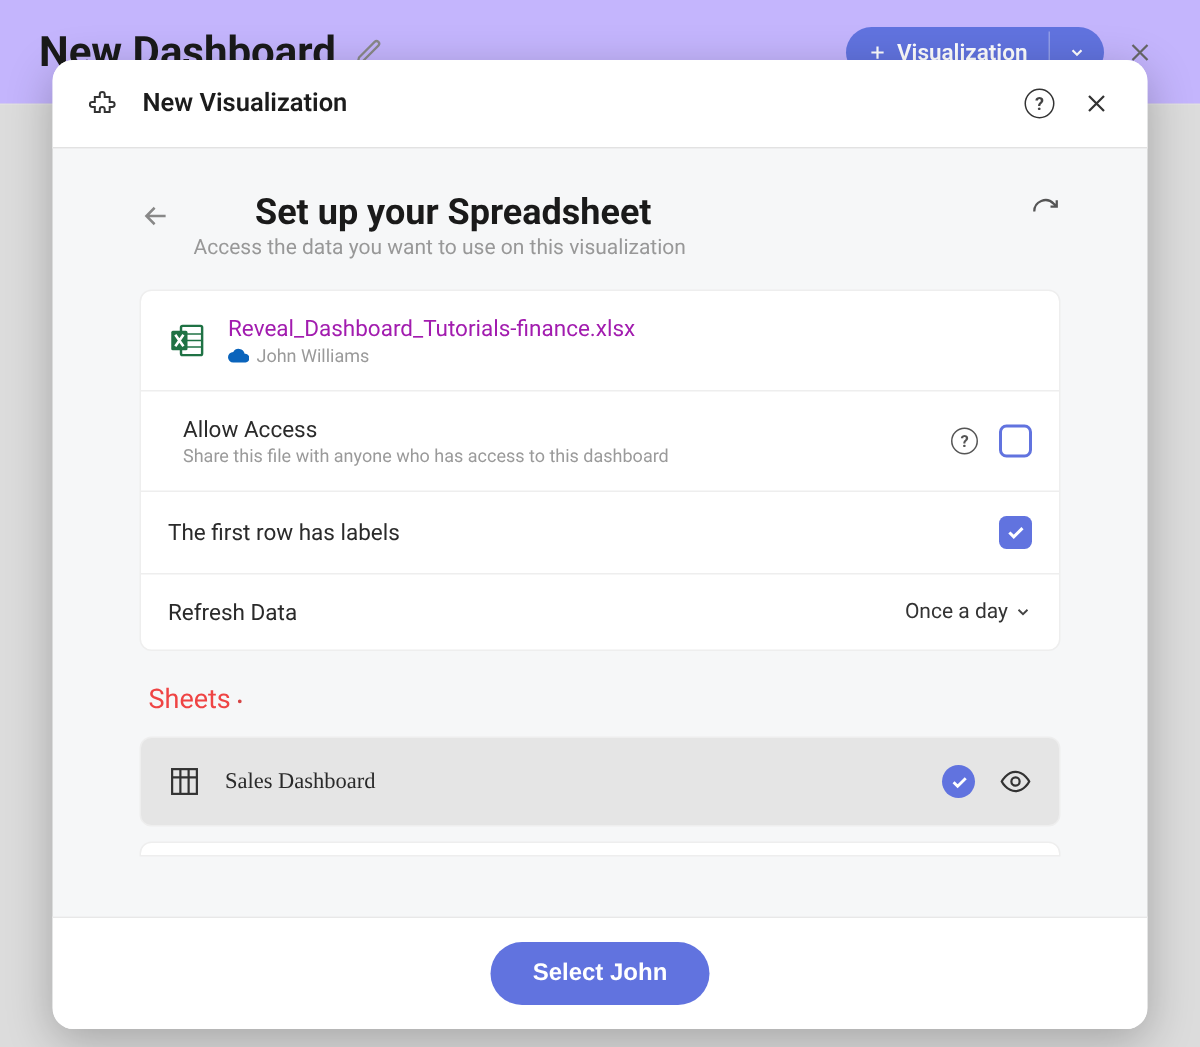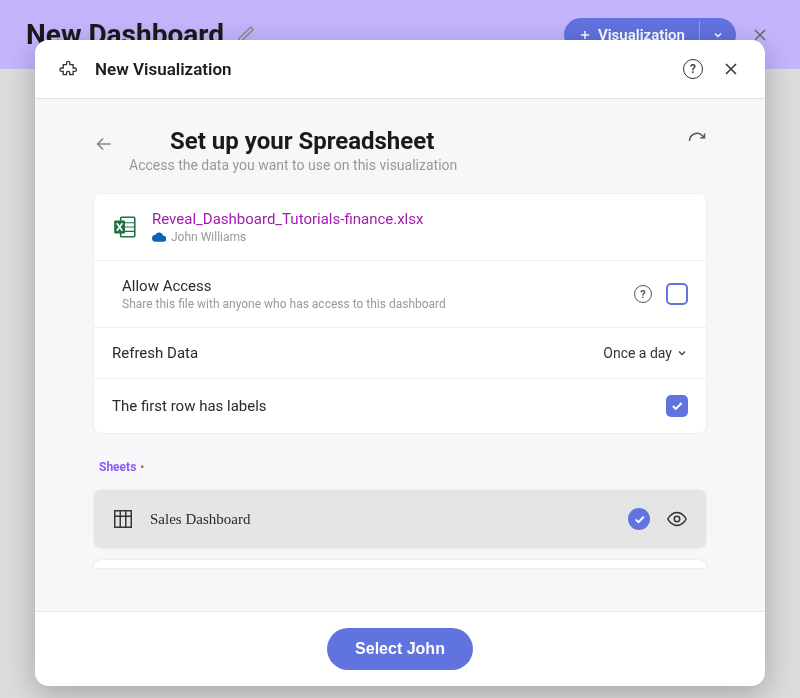--- a/index.html
+++ b/index.html
@@ -182,23 +182,23 @@
     .refresh-text { flex: 1; font-size: 15px; color: #2a2a2a; }
     .refresh-value { font-size: 14px; color: #333; display: flex; align-items: center; gap: 4px; }
 
     .labels-text { flex: 1; font-size: 15px; color: #2a2a2a; }
 
     .sheets-section {
       margin-top: 22px;
       padding: 0 6px;
     }
     .sheets-title {
-      font-size: 12px;
-      font-weight: 700;
-      color: #8b5cf6;
+      font-size: 18px;
+      font-weight: 400;
+      color: #ef4444;
     }
     .sheets-star { color: #d64545; margin-left: 4px; font-size: 12px; vertical-align: middle; }
 
     .sheet-row {
       background: #e5e5e5;
       border-radius: 8px;
       border: 1px solid #eee;
       margin-top: 14px;
       display: flex;
       align-items: center;
@@ -367,34 +367,34 @@
       <div class="row">
         <div class="access-text">
           <div class="access-title">Allow Access</div>
           <div class="access-sub">Share this file with anyone who has access to this dashboard</div>
         </div>
         <span class="icon-help-lg">?</span>
         <div class="checkbox-empty"></div>
       </div>
 
       <div class="row">
+        <div class="labels-text">The first row has labels</div>
+        <div class="checkbox-checked">
+          <svg width="14" height="14" viewBox="0 0 24 24" fill="none" stroke="currentColor" stroke-width="3.5">
+              <path d="M5 12l5 5L20 7"></path>
+            </svg>
+        </div>
+      </div>
+
+      <div class="row">
         <div class="refresh-text">Refresh Data</div>
         <div class="refresh-value">
           <span>Once a day</span>
           <svg width="12" height="12" viewBox="0 0 24 24" fill="none" stroke="#444" stroke-width="2.5">
               <path d="M6 9l6 6 6-6"></path>
-            </svg>
-        </div>
-      </div>
-
-      <div class="row">
-        <div class="labels-text">The first row has labels</div>
-        <div class="checkbox-checked">
-          <svg width="14" height="14" viewBox="0 0 24 24" fill="none" stroke="currentColor" stroke-width="3.5">
-              <path d="M5 12l5 5L20 7"></path>
             </svg>
         </div>
       </div>
 
     </div>
 
     <div class="sheets-section">
       <span class="sheets-title">Sheets</span><span class="sheets-star">•</span>
     </div>
 

